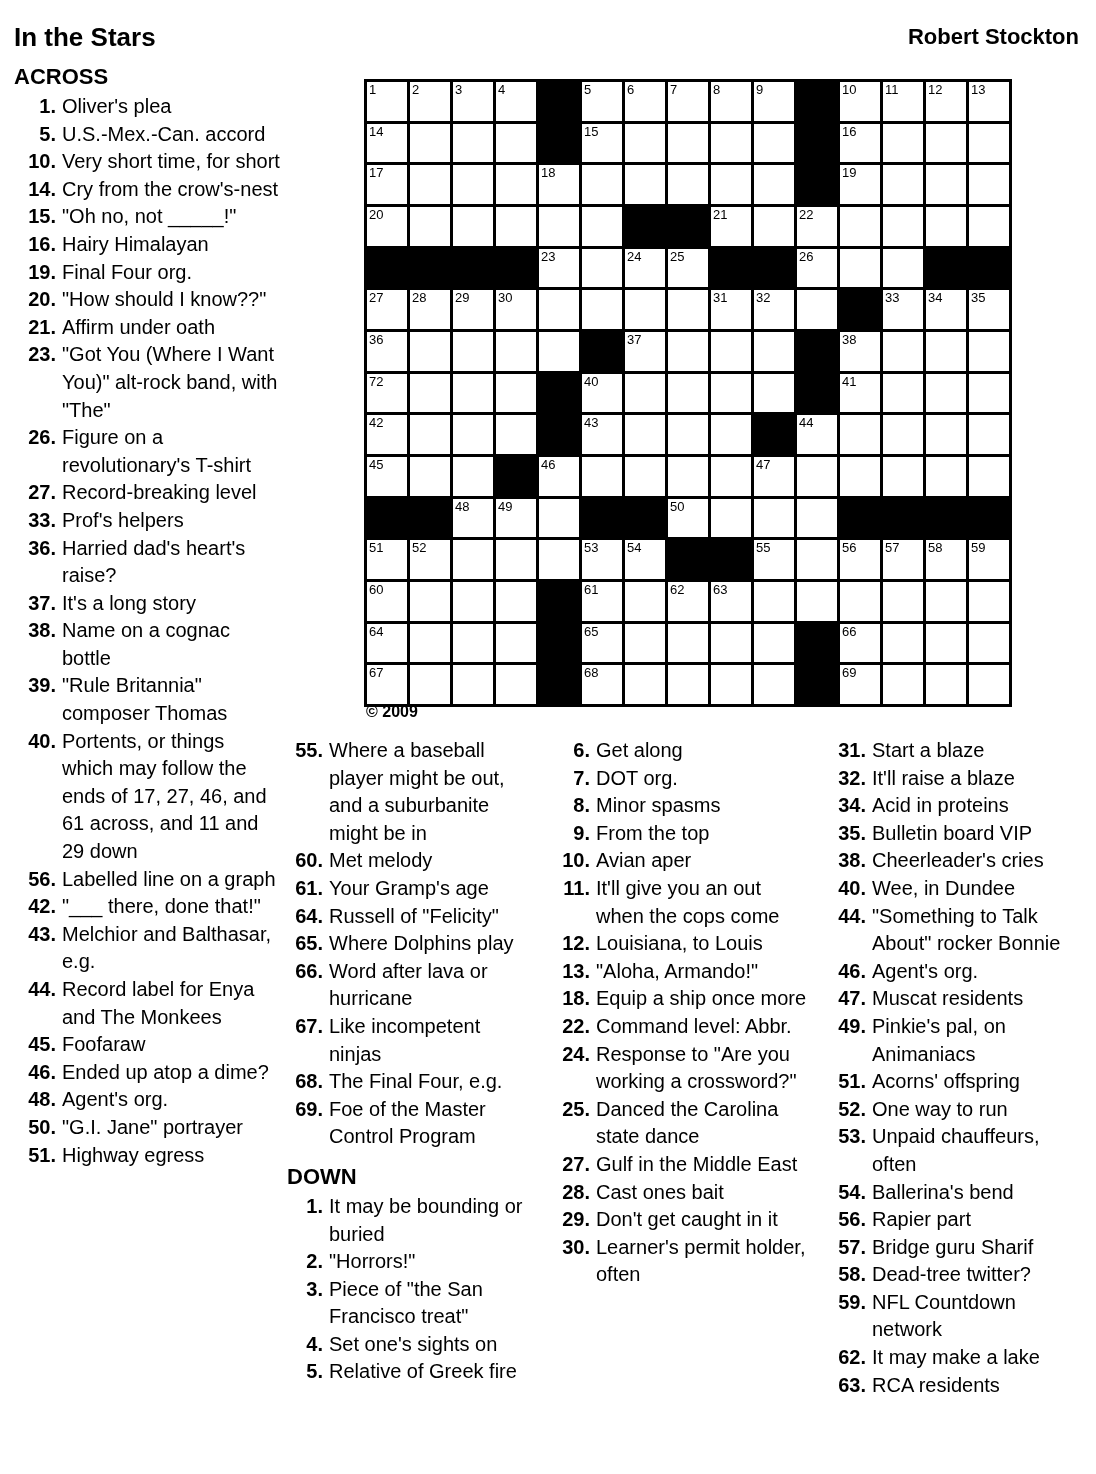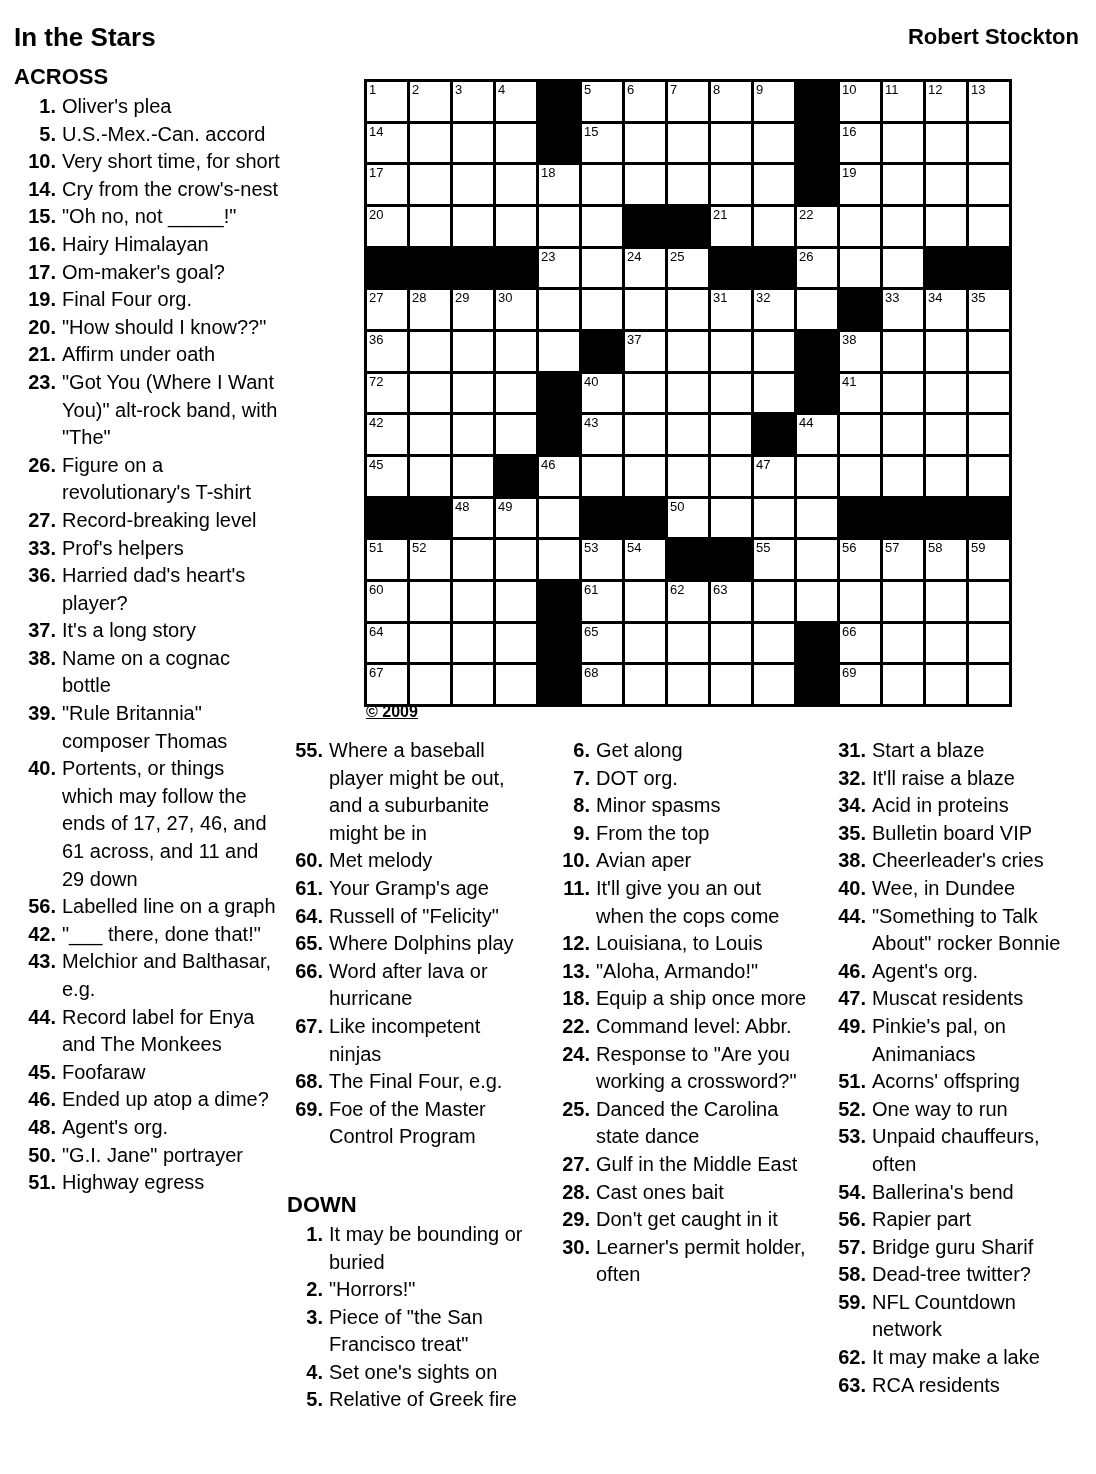--- a/index.html
+++ b/index.html
@@ -10,21 +10,21 @@
   .title {
     position:absolute; left:14px; top:22px;
     font-size:26px; font-weight:bold; line-height:30px;
   }
   .byline {
     position:absolute; right:16px; top:22px;
     font-size:22px; font-weight:bold; line-height:30px;
   }
   .list-header { font-size:22px; font-weight:bold; line-height:28px; }
   .across-header { position:absolute; left:14px; top:63px; }
-  .down-header { margin-top:40px; margin-bottom:2px; }
+  .down-header { margin-top:12px; margin-bottom:2px; }
 
   .clue-col { position:absolute; font-size:20px; line-height:27.6px; }
   #across-col-1 { left:14px;  top:93px;  width:266px; }
   #mid-col      { left:287px; top:737px; width:250px; }
   #down-col-2   { left:556px; top:737px; width:252px; }
   #down-col-3   { left:832px; top:737px; width:244px; }
 
   .clue { display:flex; align-items:flex-start; }
   .cnum { font-weight:bold; text-align:right; flex:none; }
   #across-col-1 .cnum { width:42px; }
@@ -36,21 +36,21 @@
     position:absolute; left:364px; top:79px; width:648px; height:628px;
     display:grid; grid-template-columns:repeat(15,1fr); grid-template-rows:repeat(15,1fr);
     gap:3px; padding:3px; background:#000; box-sizing:border-box;
   }
   .cell { background:#fff; position:relative; }
   .cell.black { background:#000; }
   .gnum { position:absolute; top:0; left:2px; font-size:13px; line-height:16px; }
 
   .copyright {
     position:absolute; left:366px; top:703px;
-    font-size:16px; font-weight:bold;text-decoration:underline;
+    font-size:16px; font-weight:bold;
   }
   .footer {
     position:absolute; left:0; top:1443px; width:100%;
     font-family:"Liberation Serif", serif; font-size:17px;margin-top:28px;
   }
 </style>
 </head>
 <body>
 
 <div class="page">
@@ -77,24 +77,20 @@
       </div>
       <div class="clue">
         <span class="cnum">15.</span>
         <span class="ctext">"Oh no, not _____!"</span>
       </div>
       <div class="clue">
         <span class="cnum">16.</span>
         <span class="ctext">Hairy Himalayan</span>
       </div>
       <div class="clue">
-        <span class="cnum">17.</span>
-        <span class="ctext">Om-maker's goal?</span>
-      </div>
-      <div class="clue">
         <span class="cnum">19.</span>
         <span class="ctext">Final Four org.</span>
       </div>
       <div class="clue">
         <span class="cnum">20.</span>
         <span class="ctext">"How should I know??"</span>
       </div>
       <div class="clue">
         <span class="cnum">21.</span>
         <span class="ctext">Affirm under oath</span>
@@ -110,21 +106,21 @@
       <div class="clue">
         <span class="cnum">27.</span>
         <span class="ctext">Record-breaking level</span>
       </div>
       <div class="clue">
         <span class="cnum">33.</span>
         <span class="ctext">Prof's helpers</span>
       </div>
       <div class="clue">
         <span class="cnum">36.</span>
-        <span class="ctext">Harried dad's heart's player?</span>
+        <span class="ctext">Harried dad's heart's raise?</span>
       </div>
       <div class="clue">
         <span class="cnum">37.</span>
         <span class="ctext">It's a long story</span>
       </div>
       <div class="clue">
         <span class="cnum">38.</span>
         <span class="ctext">Name on a cognac bottle</span>
       </div>
       <div class="clue">

